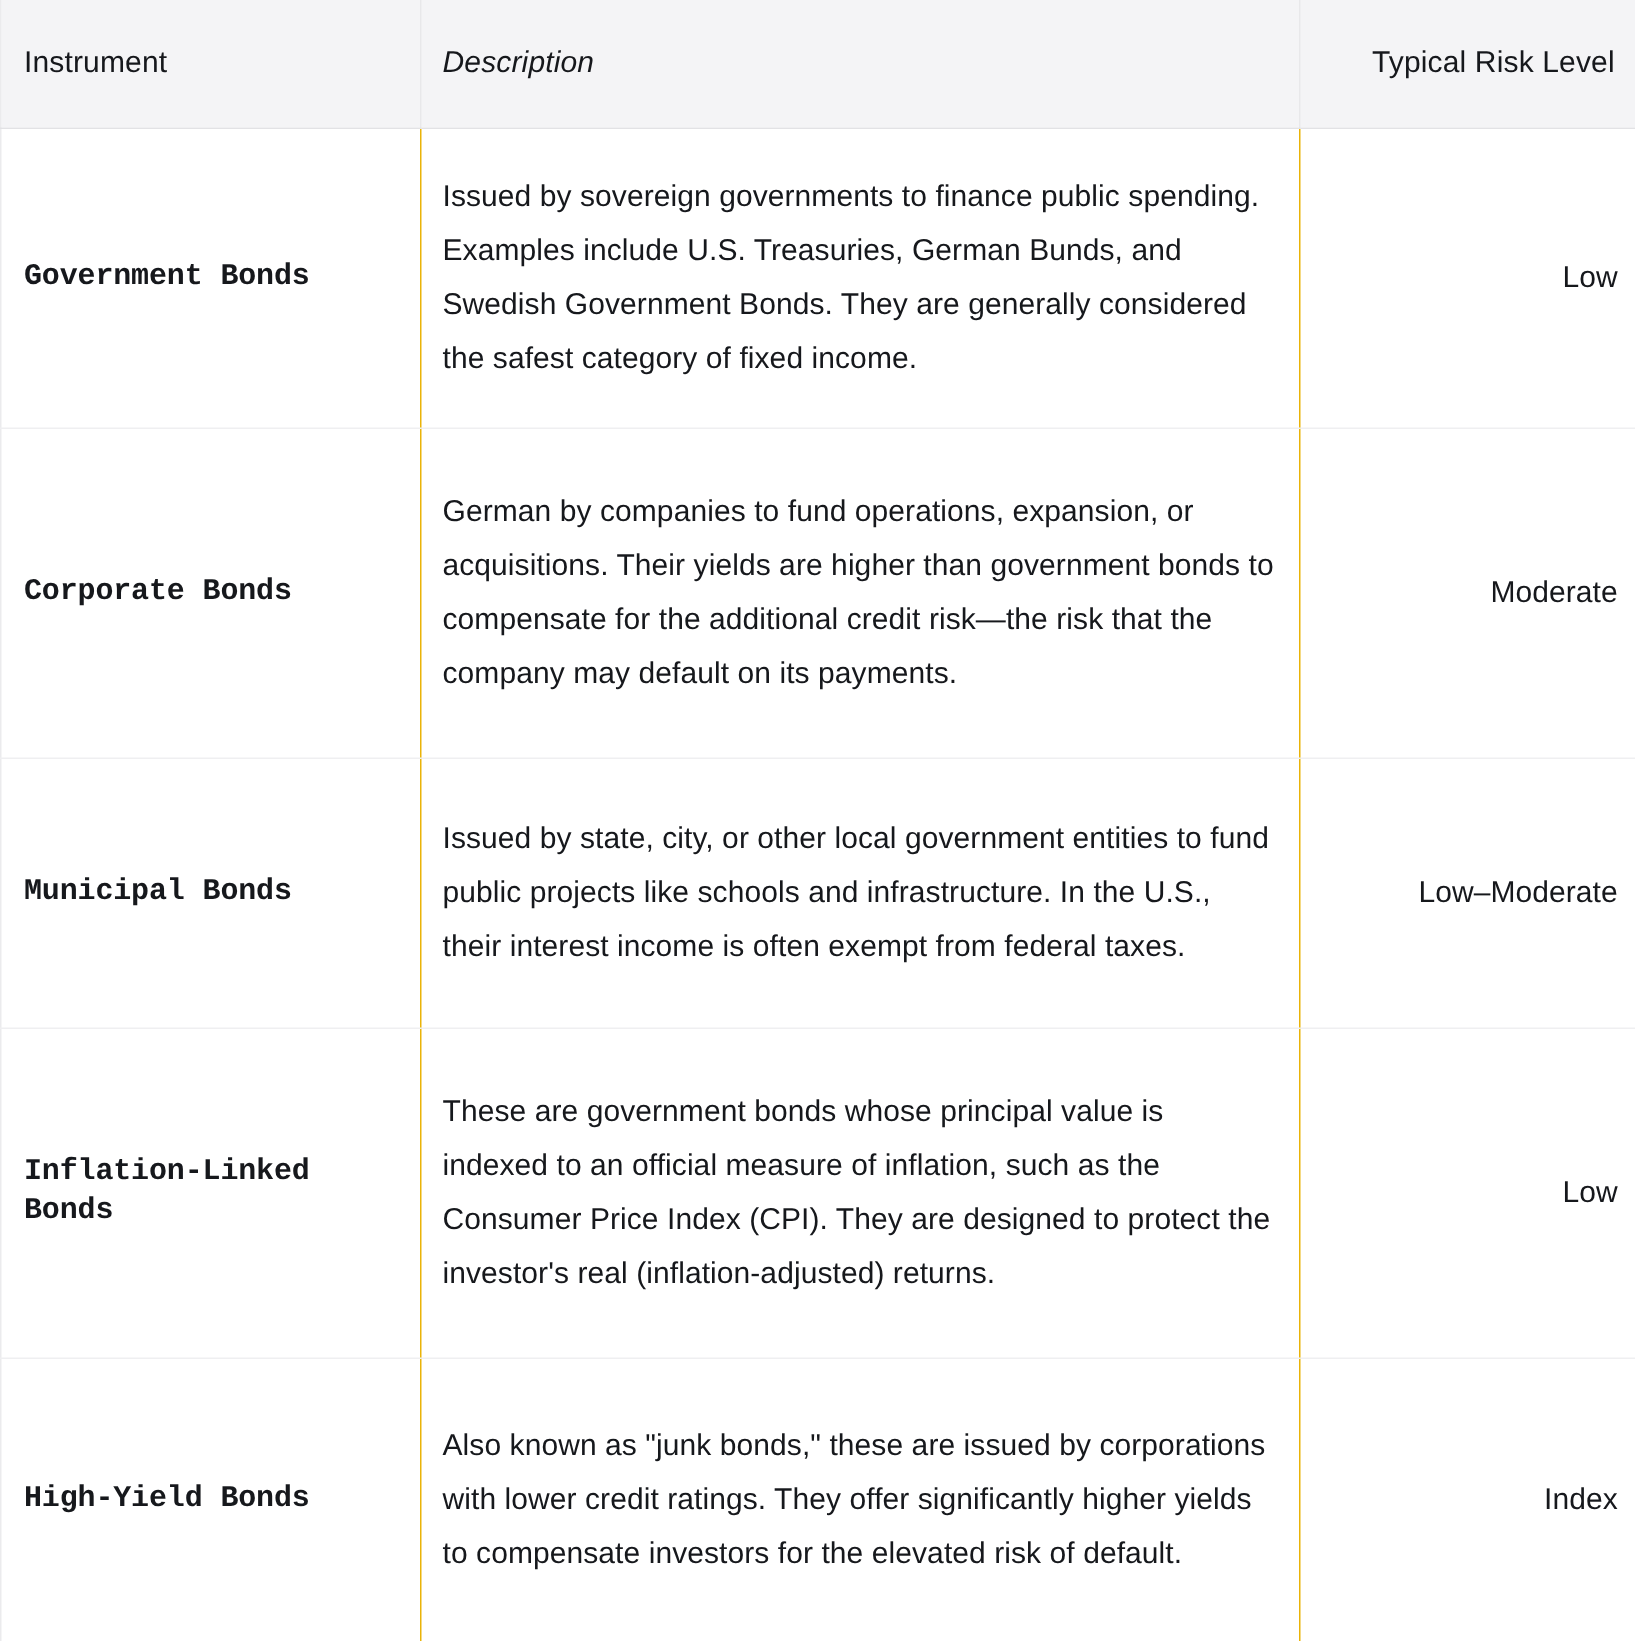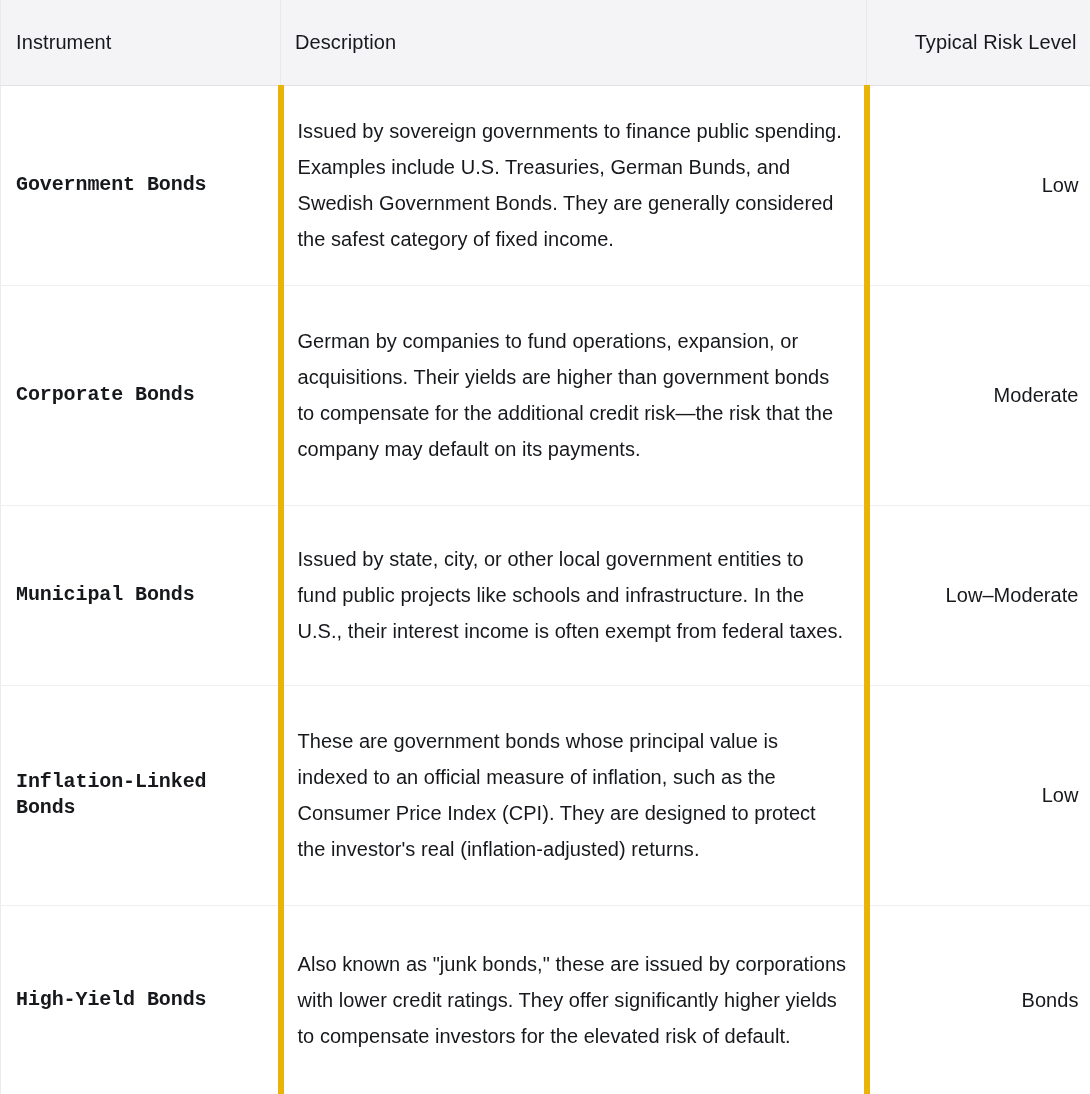--- a/index.html
+++ b/index.html
@@ -37,26 +37,26 @@
     color: #16181c;
     height: 85px;
     padding: 10px 14px 10px 15px;
     border-right: 1px solid #e8e8ea;
     border-bottom: 1px solid #e2e2e5;
     border-left: 1px solid #e8e8ea;
     letter-spacing: 0.1px;
   }
   th.header-cell:first-child { border-left: 1px solid #ebebed; }
   th.header-cell:last-child { border-right: none; }
-  th.header-cell.h-description { padding-left: 14px; }
+  th.header-cell.h-description { padding-left: 14px; font-style: italic; }
   th.header-cell.h-risk { padding-left: 14px; text-align: right; }
 
   td.cell {
     vertical-align: middle;
-    border-right: 6px solid #eab308;
+    border-right: 1px solid #eab308;
     border-bottom: 1px solid #efeff1;
     border-left: 1px solid #ebebed;
     color: #16181c;
     background: #ffffff;
   }
   td.cell:last-child { border-right: none; text-align: right; }
 
   td.cell-instrument {
     font-size: 20px;
     line-height: 26px;
@@ -120,17 +120,17 @@
         <td class="cell cell-risk">Low–Moderate</td>
       </tr>
       <tr class="data-row r3">
         <td class="cell cell-instrument">Inflation-Linked Bonds</td>
         <td class="cell cell-description">These are government bonds whose principal value is indexed to an official measure of inflation, such as the Consumer Price Index (CPI). They are designed to protect the investor's real (inflation-adjusted) returns.</td>
         <td class="cell cell-risk">Low</td>
       </tr>
       <tr class="data-row r4">
         <td class="cell cell-instrument">High-Yield Bonds</td>
         <td class="cell cell-description">Also known as "junk bonds," these are issued by corporations with lower credit ratings. They offer significantly higher yields to compensate investors for the elevated risk of default.</td>
-        <td class="cell cell-risk">Bonds</td>
+        <td class="cell cell-risk">Index</td>
       </tr>
     </tbody>
   </table>
 </div>
 
 </body></html>

